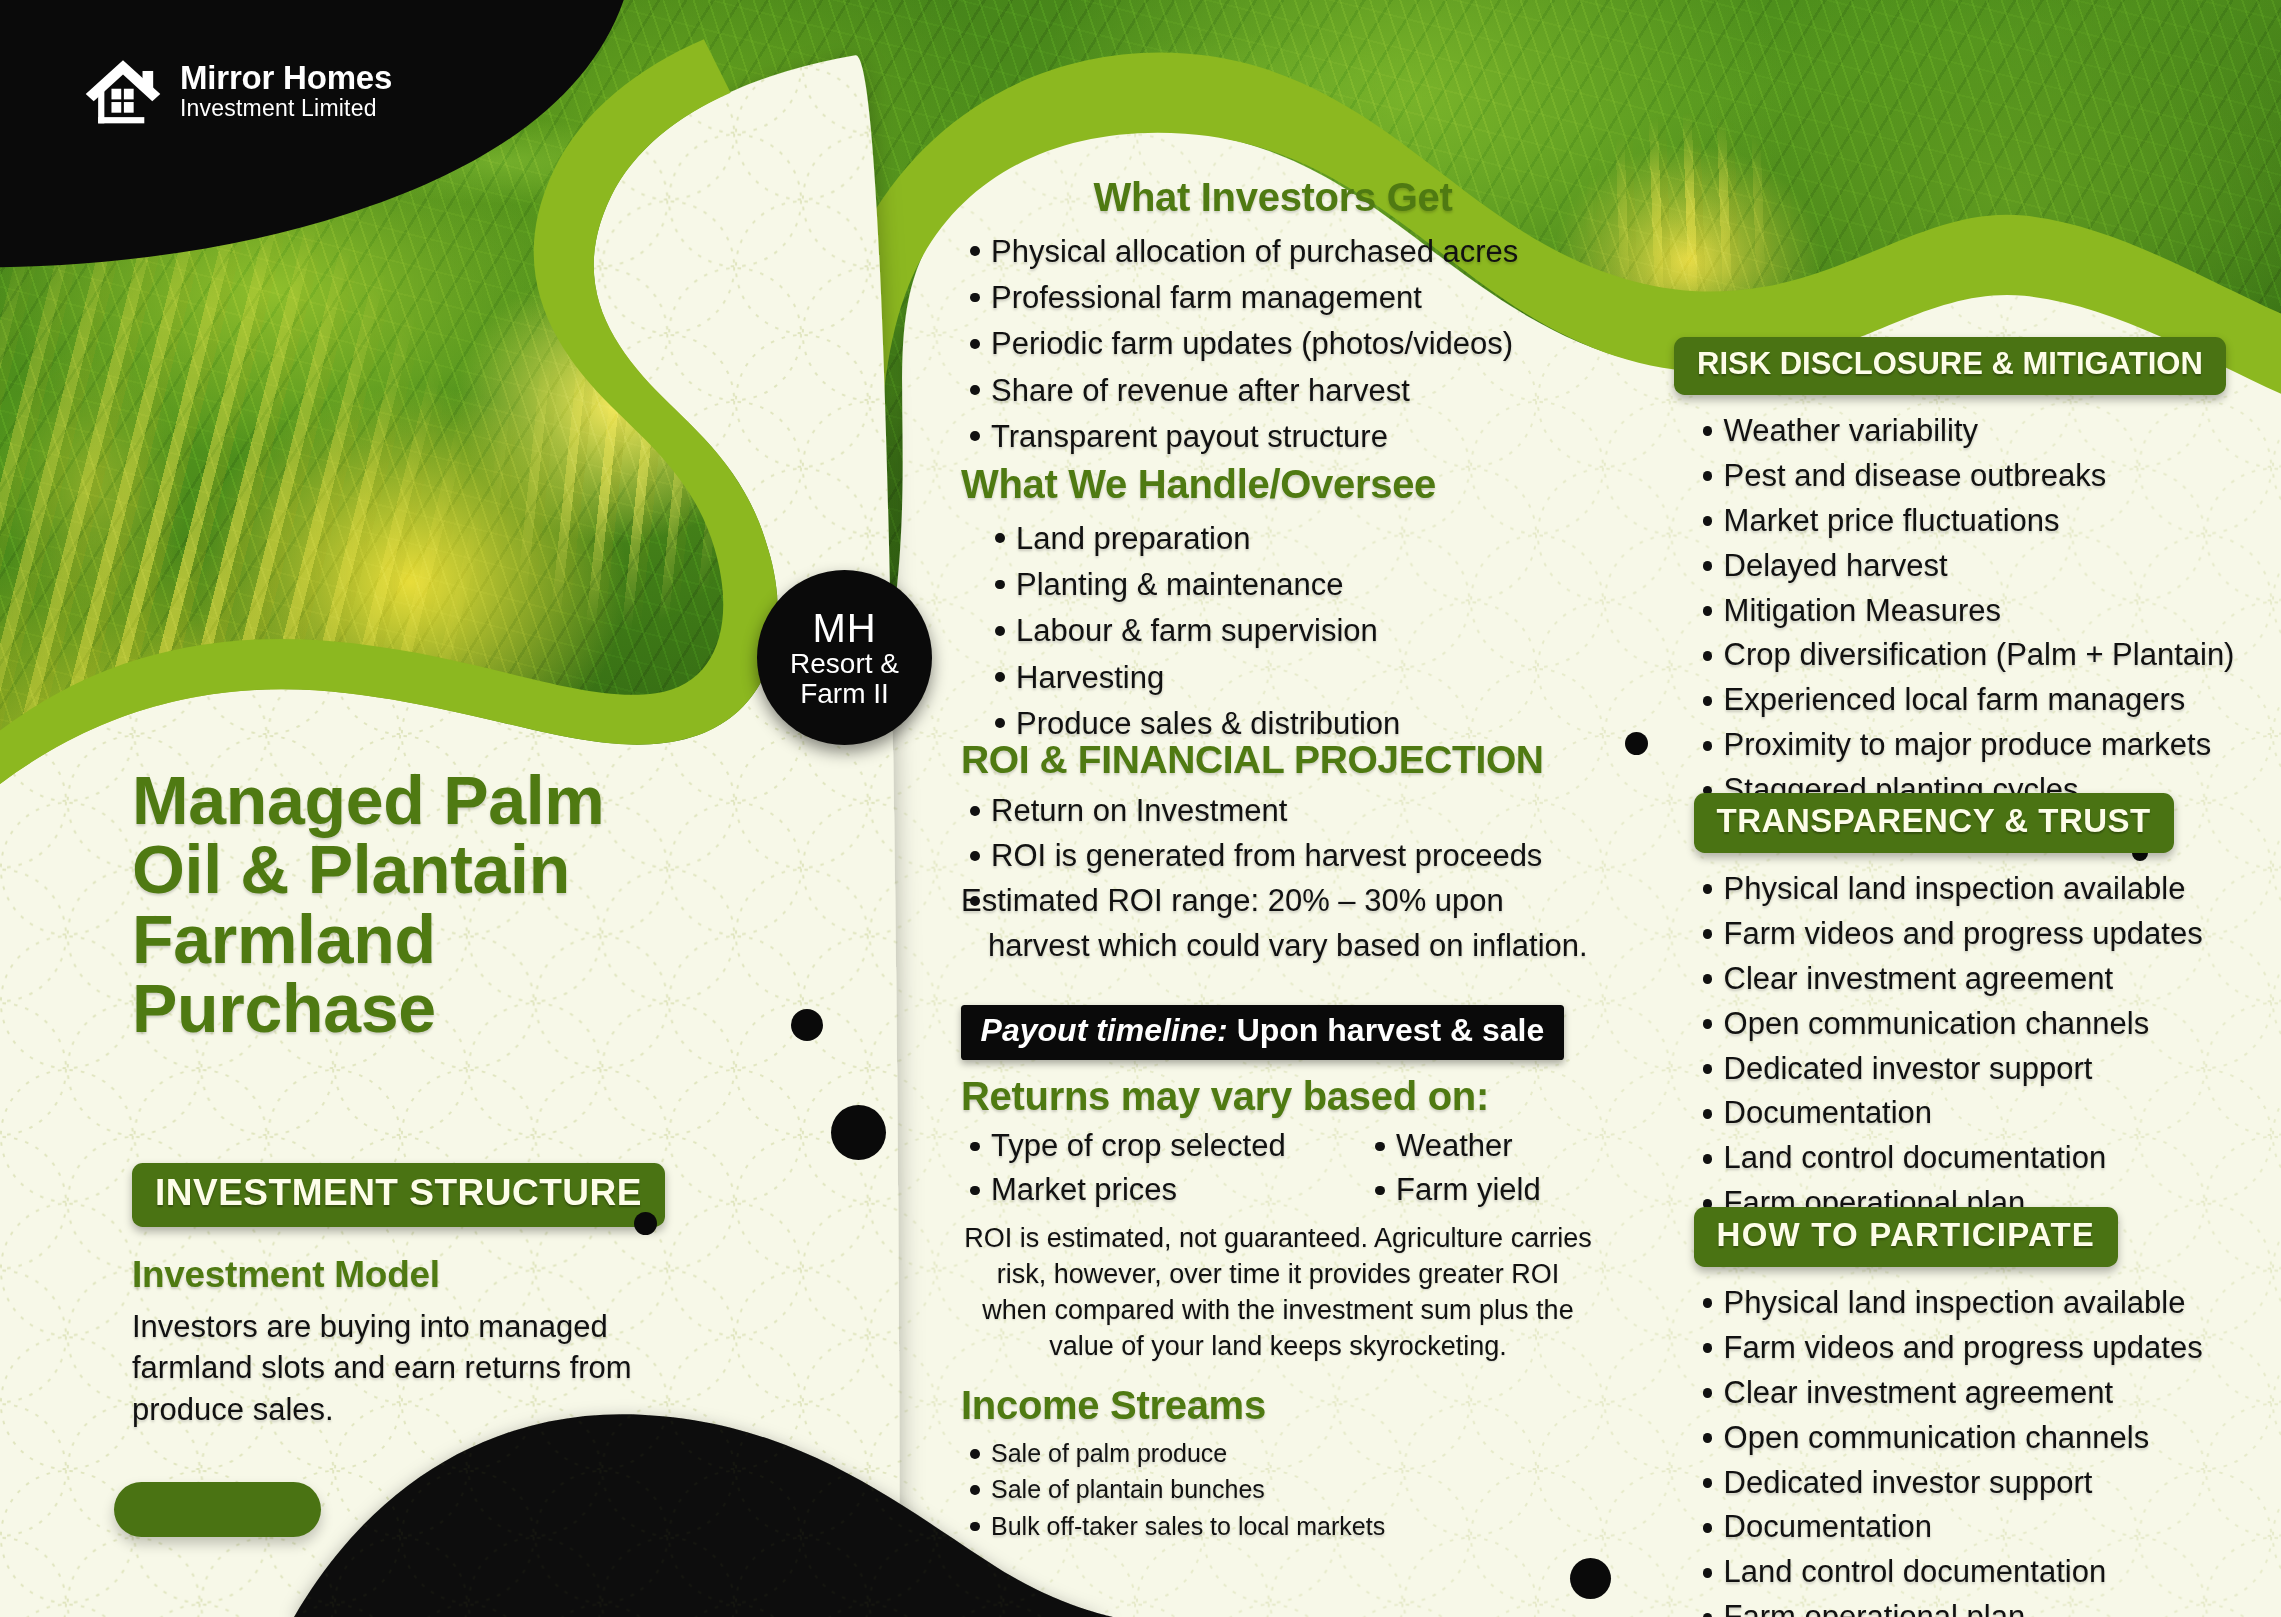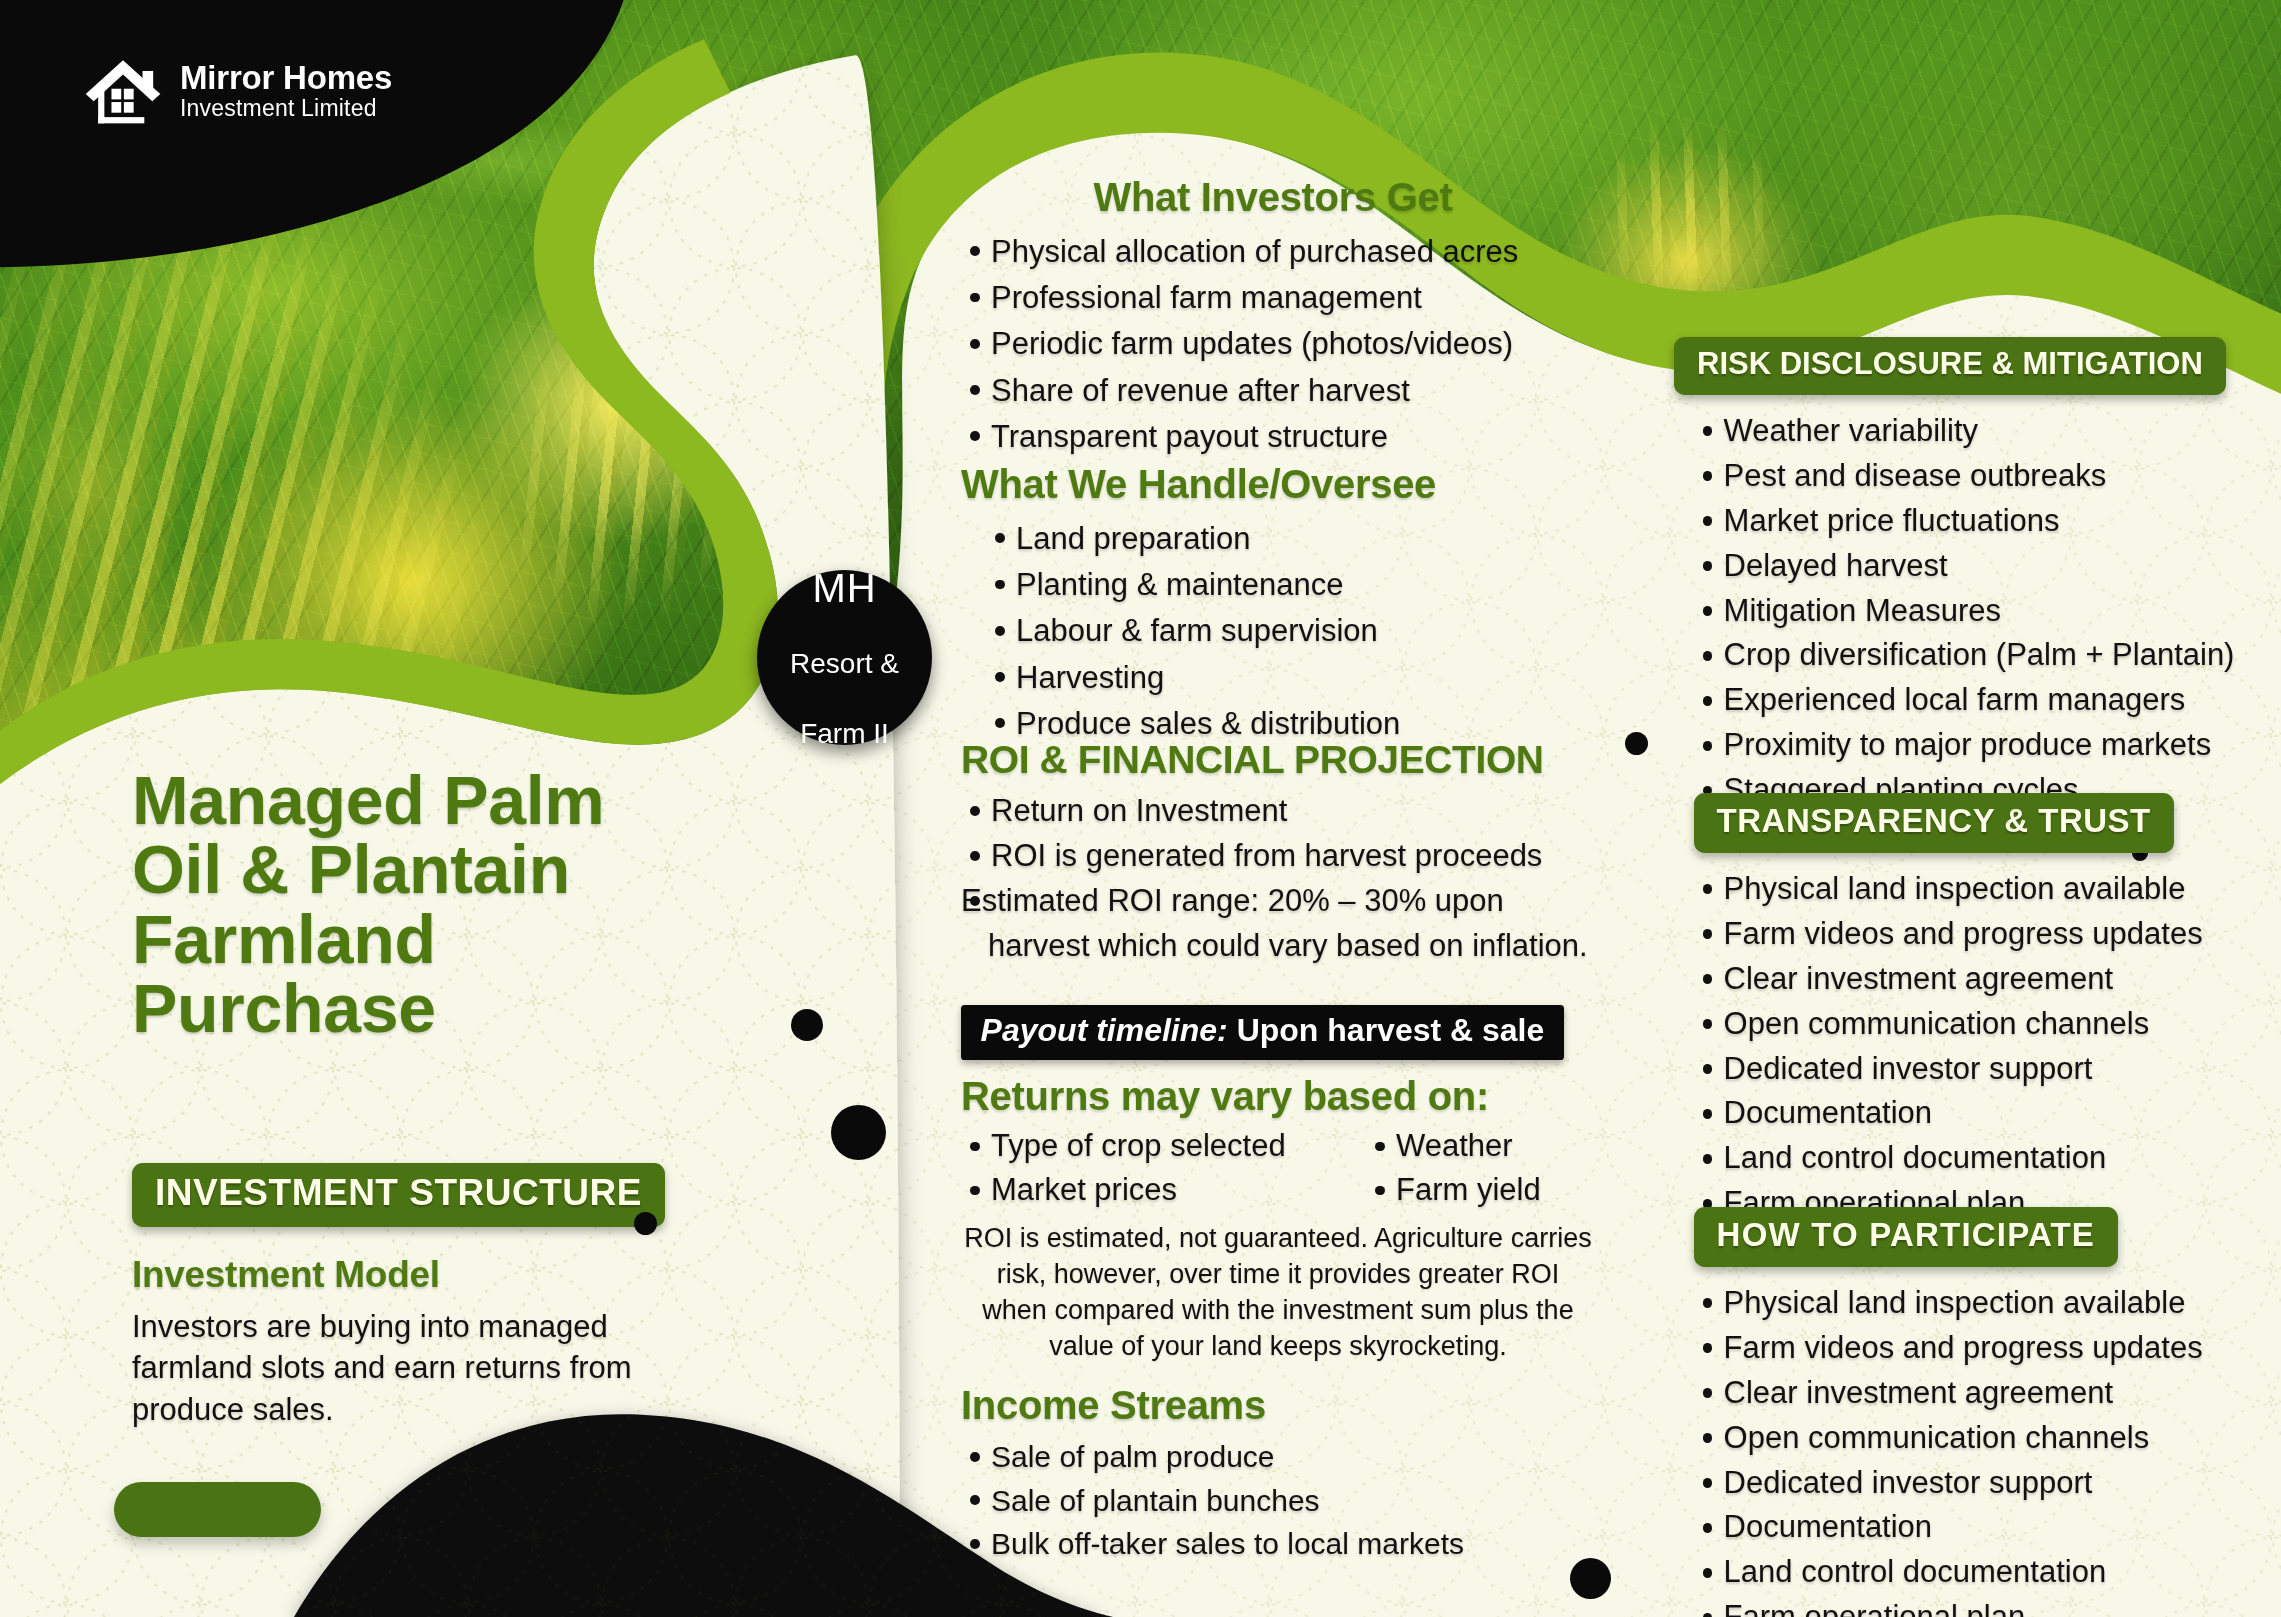--- a/index.html
+++ b/index.html
@@ -110,21 +110,21 @@
   .darkbar b{font-weight:600;}
 
   
   .mh{
     position:absolute;background:#0a0a0a;border-radius:50%;
     display:flex;flex-direction:column;align-items:center;justify-content:center;
     color:#fff;text-align:center;line-height:1.06;
     box-shadow:0 7.1px 16px rgba(0,0,0,.45);
   }
   .mh .mh1{font-size:40px;font-weight:500;letter-spacing:0.9px;}
-  .mh .mh2{font-size:28px;font-weight:500;margin-top:40px;}
+  .mh .mh2{font-size:28px;font-weight:500;}
 
   
   .logo{position:absolute;display:flex;align-items:center;gap:16px;}
   .logo .txt{color:#fff;line-height:1.05;}
   .logo .t1{font-size:33px;font-weight:800;letter-spacing:-0.2px;}
   .logo .t2{font-size:23px;font-weight:400;letter-spacing:0.2px;}
 
   .dot{position:absolute;background:#0a0a0a;border-radius:50%;}
   .pill{
     position:absolute;background:#4a7313;border-radius:36px;
@@ -366,21 +366,21 @@
 
   <div class="blk" style="left:961px;top:1221px;width:634px;text-align:center;" data-name="roi-disclaimer">ROI is estimated, not guaranteed. Agriculture carries risk, however, over time it provides greater ROI when compared with the investment sum plus the value of your land keeps skyrocketing.</div>
   <style>
     [data-name="roi-disclaimer"]{
       font-size:27px;line-height:1.33;color:#111;text-shadow:0 0.9px 1.8px rgba(0,0,0,.15);
     }
   </style>
 
   <div class="blk" style="left:961px;top:1383px;width:651px;" data-name="income-streams-section">
     <div class="h-green" style="font-size:40px;" data-name="income-streams-heading">Income Streams</div>
-    <ul class="b" style="font-size:30px;line-height:1.45;margin-top:7.1px;" data-name="income-streams-list">
+    <ul class="b" style="font-size:25px;line-height:1.45;margin-top:7.1px;" data-name="income-streams-list">
       <li data-name="list-item">Sale of palm produce</li>
       <li data-name="list-item">Sale of plantain bunches</li>
       <li data-name="list-item">Bulk off-taker sales to local markets</li>
     </ul>
   </div>
 
   <div class="blk" style="left:1674px;top:337px;width:588px;" data-name="risk-disclosure-section">
     <div class="chip" style="font-size:31px;letter-spacing:0;" data-name="risk-disclosure-chip">RISK DISCLOSURE &amp; MITIGATION</div>
     <ul class="b" style="font-size:31px;line-height:1.45;margin-top:14.3px;padding-left:19.6px;" data-name="risk-disclosure-list">
       <li data-name="list-item">Weather variability</li>

